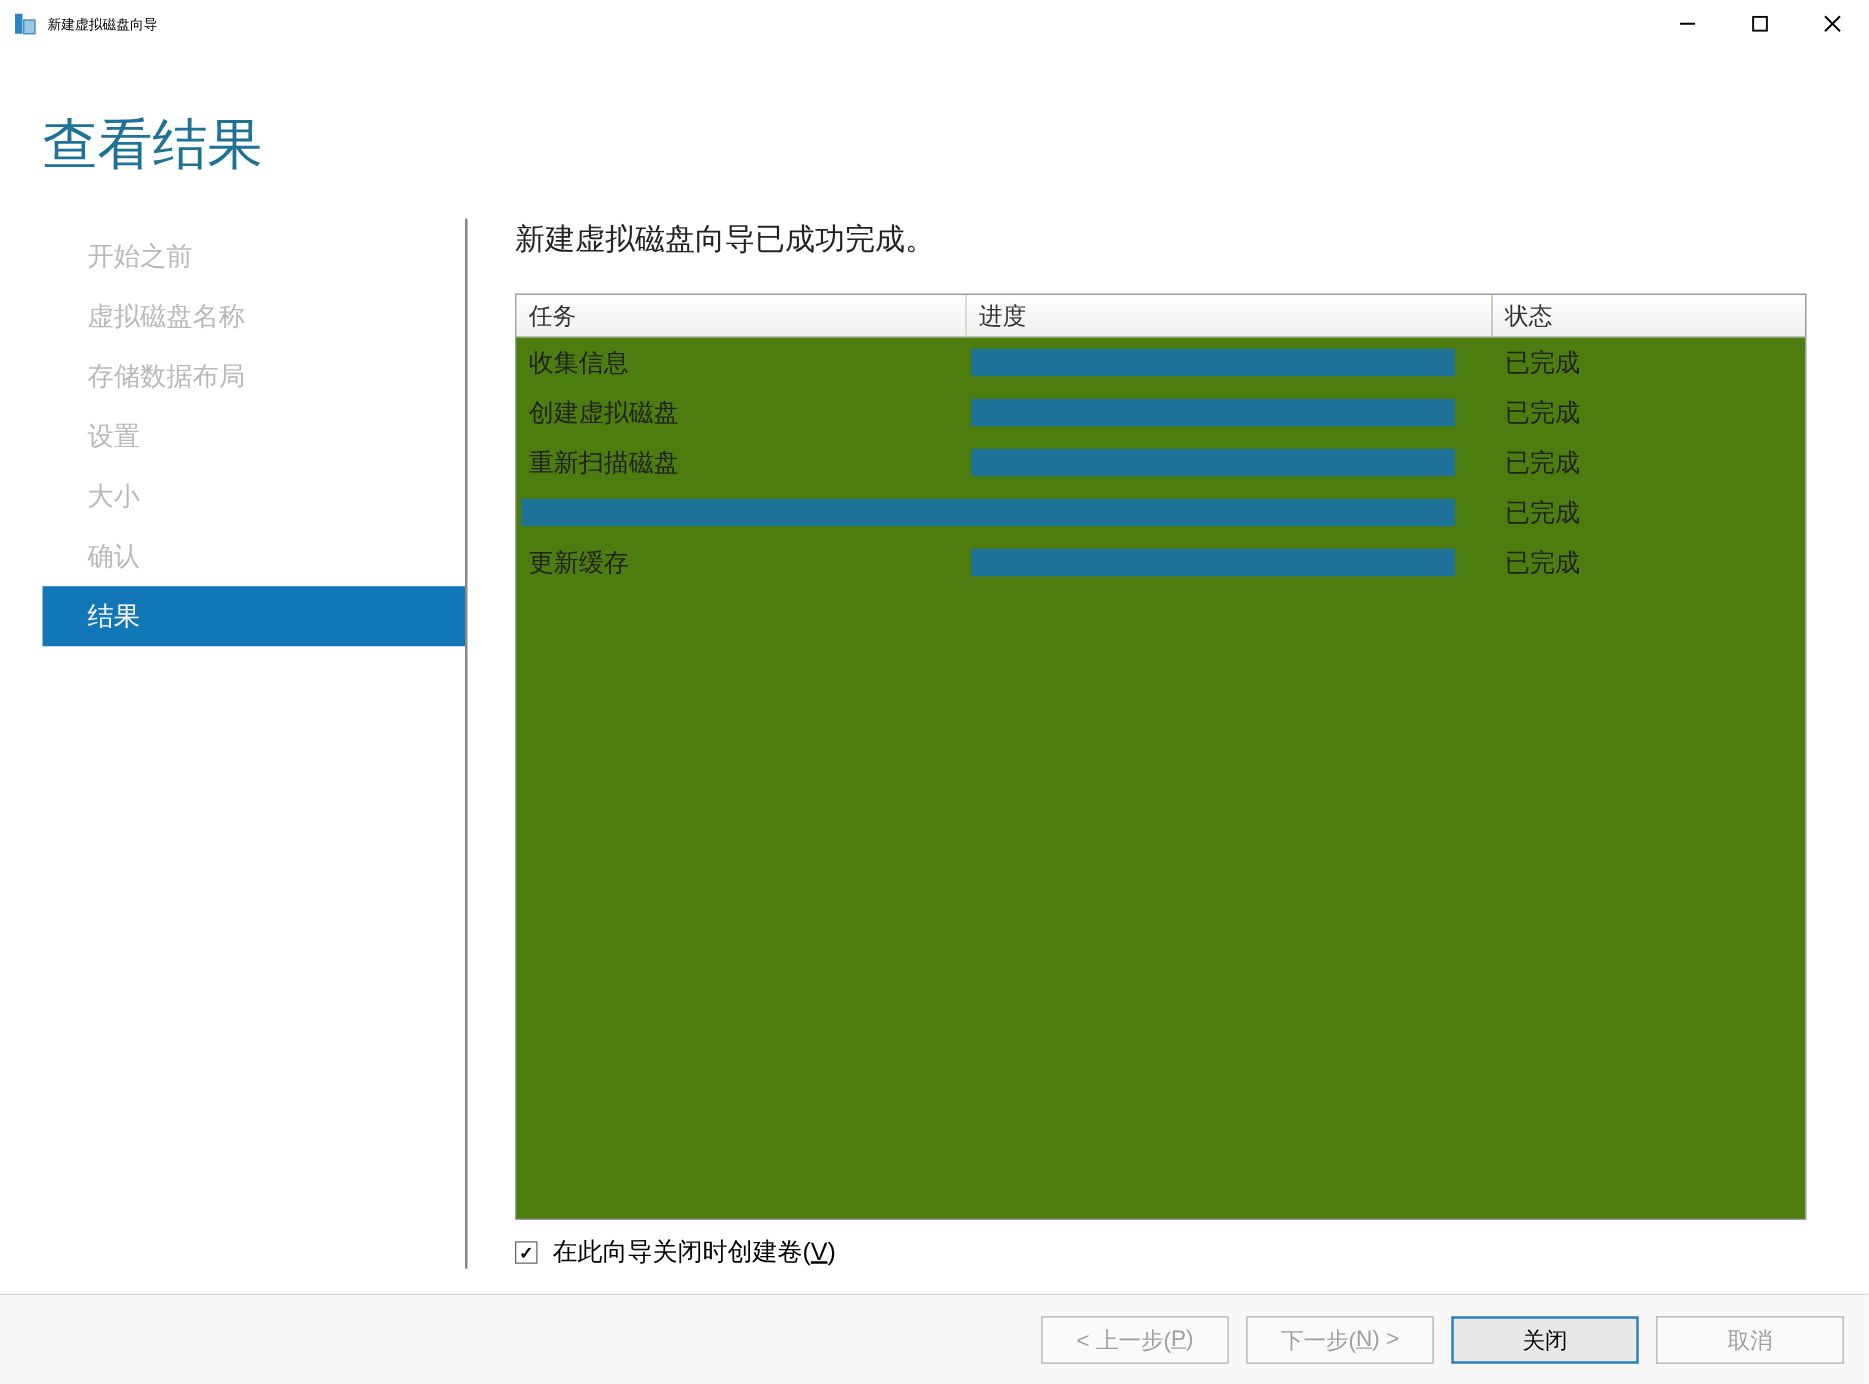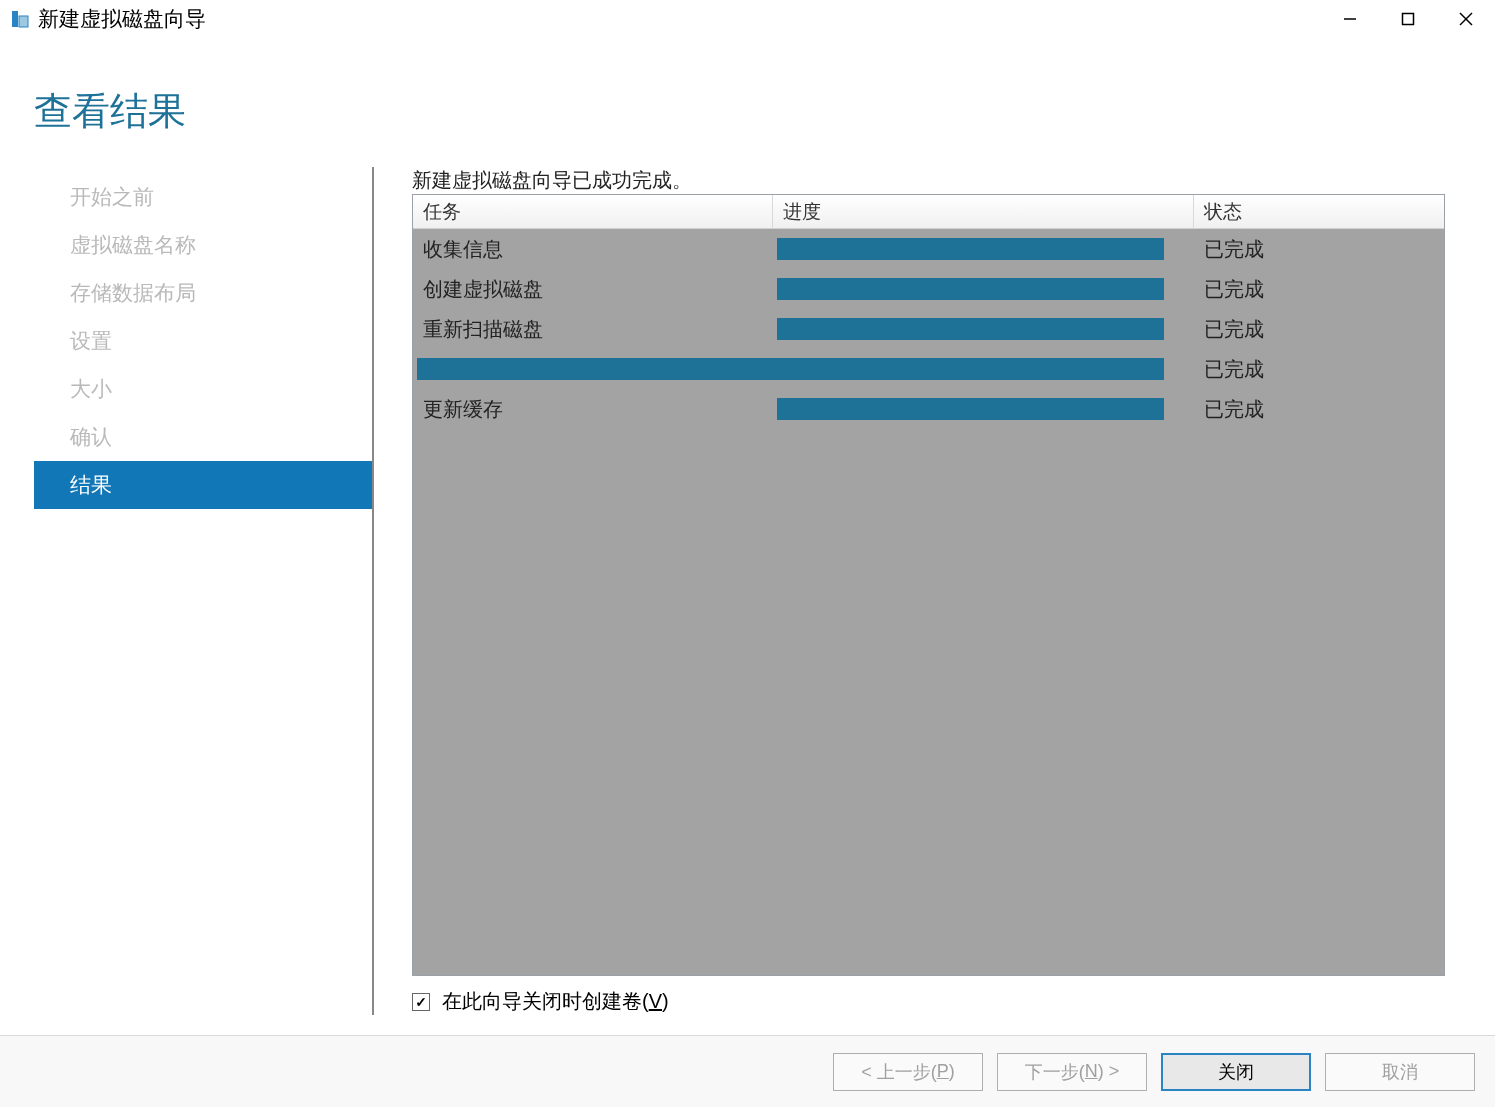--- a/index.html
+++ b/index.html
@@ -20,38 +20,38 @@
     height: 38px;
     display: flex;
     align-items: center;
     padding-left: 10px;
     border-bottom: 0px solid transparent;
   }
   .titlebar .app-icon {
     width: 20px; height: 20px; margin-right: 8px;
     display: inline-flex; align-items: center; justify-content: center;
   }
-  .titlebar .title-text { font-size: 21px; }
+  .titlebar .title-text { font-size: 11px; }
   .win-controls { margin-left: auto; display: flex; height: 100%; }
   .win-btn {
     width: 58px;
     display: flex; align-items: center; justify-content: center;
     font-size: 14px;
   }
   .win-btn svg { display: block; }
   
   .content {
     flex: 1;
     display: flex;
     flex-direction: column;
     padding: 0;
     position: relative;
   }
   .page-heading {
-    font-size: 38px;
+    font-size: 44px;
     color: #1e7298;
     font-weight: 400;
     padding: 48px 0 30px 34px;
   }
   .main-row {
     flex: 1;
     display: flex;
     padding-left: 34px;
     padding-right: 50px;
     padding-bottom: 20px;
@@ -80,30 +80,31 @@
   }
   
   .panel {
     flex: 1;
     padding-left: 38px;
     display: flex;
     flex-direction: column;
     min-height: 0;
   }
   .panel-message {
-    font-size: 20px;
+    font-size: 24px;
     color: #222;
+    margin-bottom: 28px;
   }
   .task-table {
     border: 1px solid #9aa0a6;
     flex: 1;
     display: flex;
     flex-direction: column;
     min-height: 0;
-    background: #a3a3a3;
+    background: #4d7c0f;
   }
   .thead {
     display: flex;
     height: 34px;
     align-items: stretch;
   }
   .th {
     background: linear-gradient(#ffffff, #f0f0f0);
     border-right: 1px solid #d9d9d9;
     border-bottom: 1px solid #d0d0d0;

